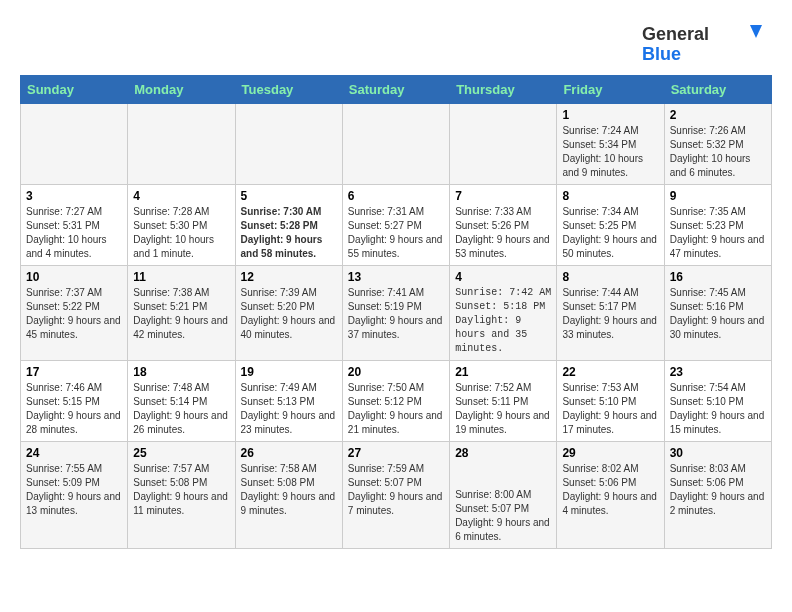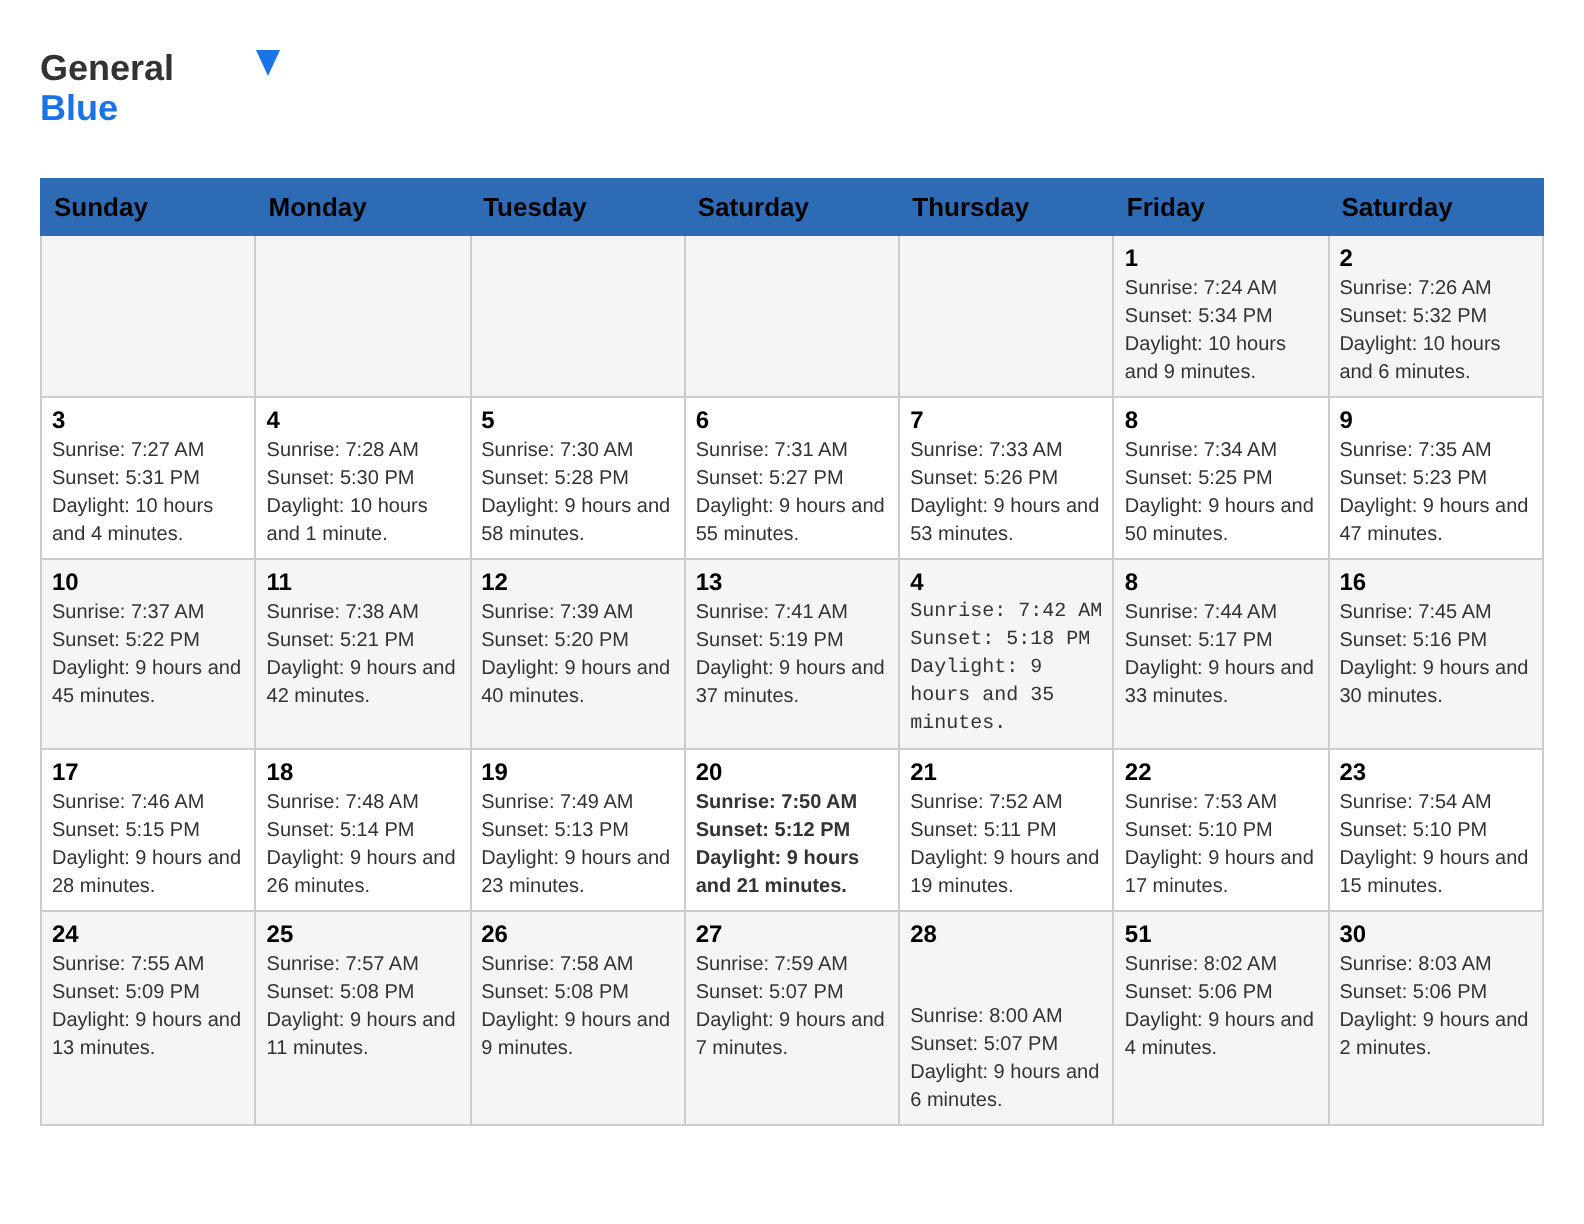--- a/index.html
+++ b/index.html
@@ -5,23 +5,23 @@
     * { box-sizing: border-box; margin: 0; padding: 0; }
     body {
       font-family: Arial, sans-serif;
       background: #fff;
       width: 792px;
       min-height: 612px;
       padding: 20px;
     }
     .header {
       display: flex;
-      justify-content: flex-start;
+      justify-content: flex-end;
       align-items: flex-start;
-      margin-bottom: 24px;
+      margin-bottom: 10px;
     }
     .logo {
       display: flex;
       align-items: center;
       gap: 4px;
     }
     .title-area {
       text-align: right;
     }
     .month-title {
@@ -35,21 +35,21 @@
     }
     table {
       width: 100%;
       border-collapse: collapse;
       font-size: 11px;
     }
     thead tr {
       background-color: #2d6bb5;
     }
     thead th {
-      color: #000000;
+      color: #86efac;
       padding: 6px 6px;
       text-align: left;
       font-size: 13px;
       font-weight: bold;
       border: 1px solid #2d6bb5;
     }
     tbody tr {
       vertical-align: top;
     }
     tbody td {
@@ -137,21 +137,21 @@
 Daylight: 10 hours and 4 minutes.</div>
         </td>
         <td>
           <span class="day-num">4</span>
           <div class="day-info" style="white-space: pre-line;">Sunrise: 7:28 AM
 Sunset: 5:30 PM
 Daylight: 10 hours and 1 minute.</div>
         </td>
         <td>
           <span class="day-num">5</span>
-          <div class="day-info" style="white-space: pre-line;">Sunrise: 7:30 AM
+          <div class="day-info" style="white-space: pre-line; font-weight: bold;">Sunrise: 7:30 AM
 Sunset: 5:28 PM
 Daylight: 9 hours and 58 minutes.</div>
         </td>
         <td>
           <span class="day-num">6</span>
           <div class="day-info" style="white-space: pre-line;">Sunrise: 7:31 AM
 Sunset: 5:27 PM
 Daylight: 9 hours and 55 minutes.</div>
         </td>
         <td>
@@ -231,21 +231,21 @@
 Daylight: 9 hours and 26 minutes.</div>
         </td>
         <td>
           <span class="day-num">19</span>
           <div class="day-info" style="white-space: pre-line;">Sunrise: 7:49 AM
 Sunset: 5:13 PM
 Daylight: 9 hours and 23 minutes.</div>
         </td>
         <td>
           <span class="day-num">20</span>
-          <div class="day-info" style="white-space: pre-line; font-weight: bold;">Sunrise: 7:50 AM
+          <div class="day-info" style="white-space: pre-line;">Sunrise: 7:50 AM
 Sunset: 5:12 PM
 Daylight: 9 hours and 21 minutes.</div>
         </td>
         <td>
           <span class="day-num">21</span>
           <div class="day-info" style="white-space: pre-line;">Sunrise: 7:52 AM
 Sunset: 5:11 PM
 Daylight: 9 hours and 19 minutes.</div>
         </td>
         <td>
@@ -286,21 +286,21 @@
 Sunset: 5:07 PM
 Daylight: 9 hours and 7 minutes.</div>
         </td>
         <td>
           <span class="day-num">28</span>
           <div class="day-info" style="white-space: pre-line; margin-top: 28px;">Sunrise: 8:00 AM
 Sunset: 5:07 PM
 Daylight: 9 hours and 6 minutes.</div>
         </td>
         <td>
-          <span class="day-num">51</span>
+          <span class="day-num">29</span>
           <div class="day-info" style="white-space: pre-line;">Sunrise: 8:02 AM
 Sunset: 5:06 PM
 Daylight: 9 hours and 4 minutes.</div>
         </td>
         <td>
           <span class="day-num">30</span>
           <div class="day-info" style="white-space: pre-line;">Sunrise: 8:03 AM
 Sunset: 5:06 PM
 Daylight: 9 hours and 2 minutes.</div>
         </td>

